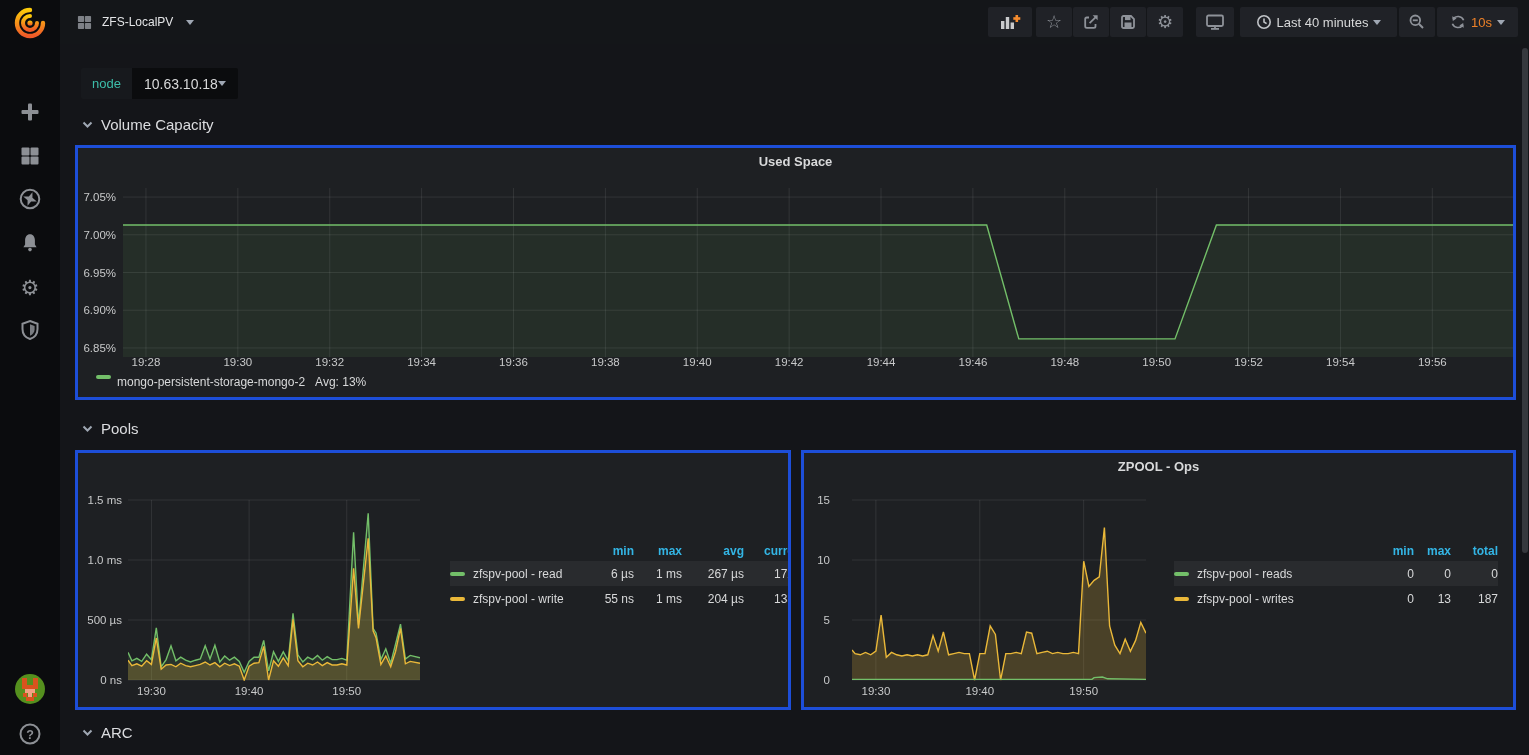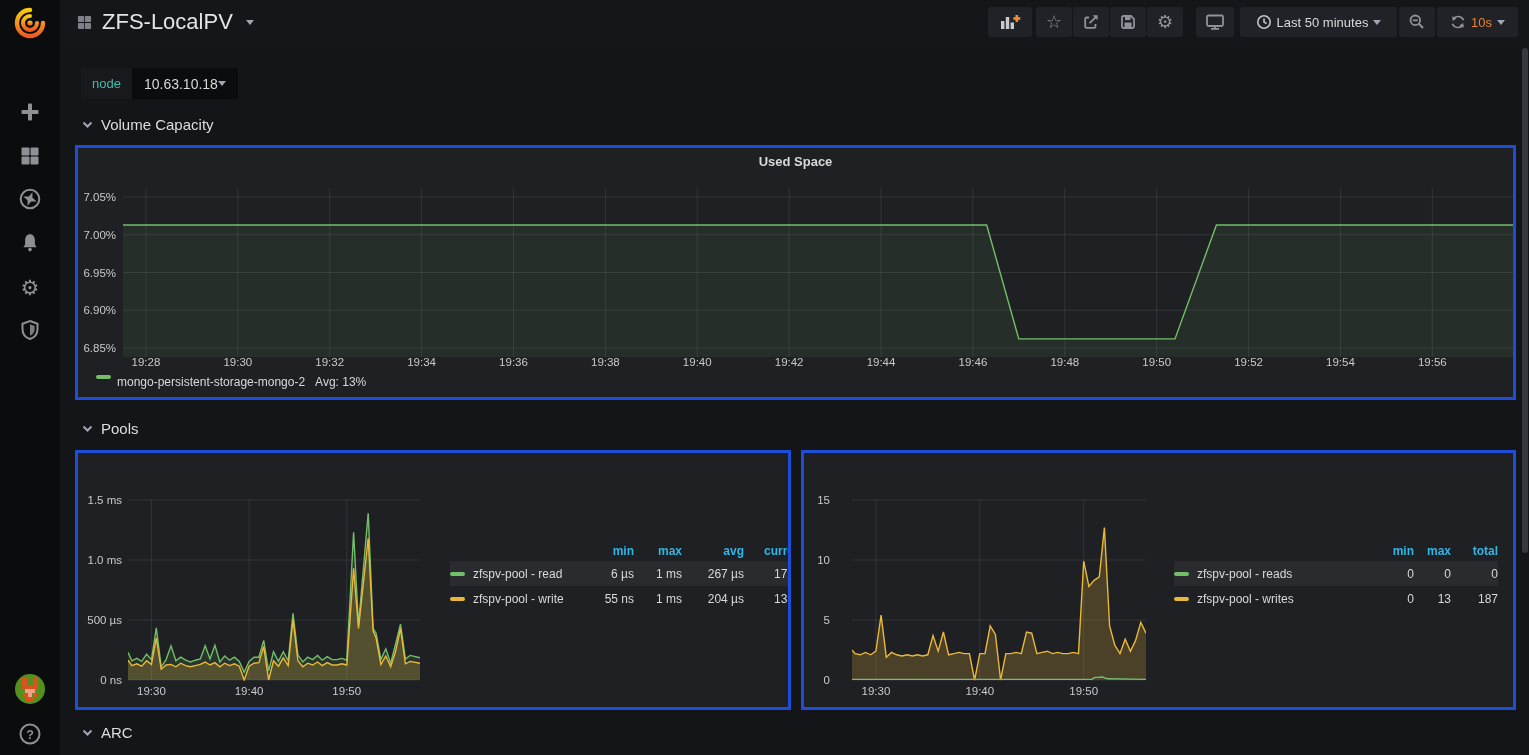--- a/index.html
+++ b/index.html
@@ -4,21 +4,21 @@
 <style>
   html,body{margin:0;padding:0;background:#141519;width:1529px;height:755px;overflow:hidden;
     font-family:"Liberation Sans","DejaVu Sans",sans-serif;color:#d8d9da;}
   .abs{position:absolute;}
   
   #sidebar{left:0;top:0;width:60px;height:755px;background:#0b0c0e;z-index:5;}
   .side-ico{position:absolute;left:0;width:60px;height:36px;display:flex;align-items:center;justify-content:center;color:#8d9095;cursor:pointer;}
   
   #header{left:60px;top:0;width:1469px;height:44px;background:#141619;}
   #crumb{position:absolute;left:16px;top:0;height:44px;display:flex;align-items:center;gap:9px;}
-  #dash-title{font-size:22px;color:#e3e4e6;}
+  #dash-title{font-size:12px;color:#e3e4e6;}
   .caret{width:0;height:0;border-left:4px solid transparent;border-right:4px solid transparent;border-top:5px solid #9fa7b3;display:inline-block;}
   .tb-btn{position:absolute;top:7px;height:30px;background:#202227;border-radius:2px;display:flex;align-items:center;justify-content:center;color:#8e9299;cursor:pointer;gap:5px;}
   .tb-txt{font-size:13px;color:#d8d9da;}
   .uni-ico{line-height:1;}
   
   #var-node{left:81px;top:68px;height:31px;display:flex;border-radius:2px;overflow:hidden;}
   #var-label{background:#17191d;color:#3cbeaa;font-size:13px;display:flex;align-items:center;padding:0 11px;}
   #var-value{background:#0b0c0e;color:#d8d9da;font-size:14px;display:flex;align-items:center;gap:0;padding:0 12px;cursor:pointer;}
   
   .sec-head{position:absolute;display:flex;align-items:center;gap:8px;cursor:pointer;}
@@ -179,21 +179,21 @@
       <rect x="2" y="2.5" width="16" height="10.5" rx="1.5" fill="none" stroke="#8e9299" stroke-width="1.8"></rect>
       <line x1="10" y1="13" x2="10" y2="15.4" stroke="#8e9299" stroke-width="1.8"></line>
       <line x1="6" y1="15.9" x2="14" y2="15.9" stroke="#8e9299" stroke-width="1.8"></line>
     </svg>
   </div>
   <div class="tb-btn" style="left:1180px;width:157px;">
     <svg width="16" height="16" viewBox="0 0 16 16">
       <circle cx="8" cy="8" r="6.2" fill="none" stroke="#c0c3c7" stroke-width="1.6"></circle>
       <polyline points="8,4.5 8,8 10.6,9.6" fill="none" stroke="#c0c3c7" stroke-width="1.6"></polyline>
     </svg>
-    <span class="tb-txt">Last 50 minutes</span>
+    <span class="tb-txt">Last 40 minutes</span>
     <span class="caret"></span>
   </div>
   <div class="tb-btn" style="left:1339px;width:36px;">
     <svg width="18" height="18" viewBox="0 0 18 18">
       <circle cx="7.3" cy="7.3" r="4.8" fill="none" stroke="#8e9299" stroke-width="1.8"></circle>
       <line x1="4.8" y1="7.3" x2="9.8" y2="7.3" stroke="#8e9299" stroke-width="1.8"></line>
       <line x1="10.8" y1="10.8" x2="15" y2="15" stroke="#8e9299" stroke-width="2"></line>
     </svg>
   </div>
   <div class="tb-btn" style="left:1377px;width:81px;">
@@ -343,20 +343,21 @@
         </div>
         <div class="lt-col">55 ns</div>
         <div class="lt-col">1 ms</div>
         <div class="lt-col">204 µs</div>
         <div class="lt-col">135</div>
       </div>
     </div>
 </div>
 
 <div class="panel" style="left:801px;top:450px;width:715px;height:260px;">
+  <div class="panel-title">ZPOOL - Ops</div>
   <div class="chart" style="top:28px;">
       <svg width="716" height="218">
         <defs>
           <clipPath id="cp_zpool_ops">
             <rect x="48" y="11" width="294" height="189"></rect>
           </clipPath>
         </defs>
         <line x1="48" y1="19" x2="342" y2="19" stroke="rgba(255,255,255,0.09)"></line>
         <text x="26" y="23" text-anchor="end" font-size="11.5" fill="#c8c9ca">15</text>
         <line x1="48" y1="79" x2="342" y2="79" stroke="rgba(255,255,255,0.09)"></line>

